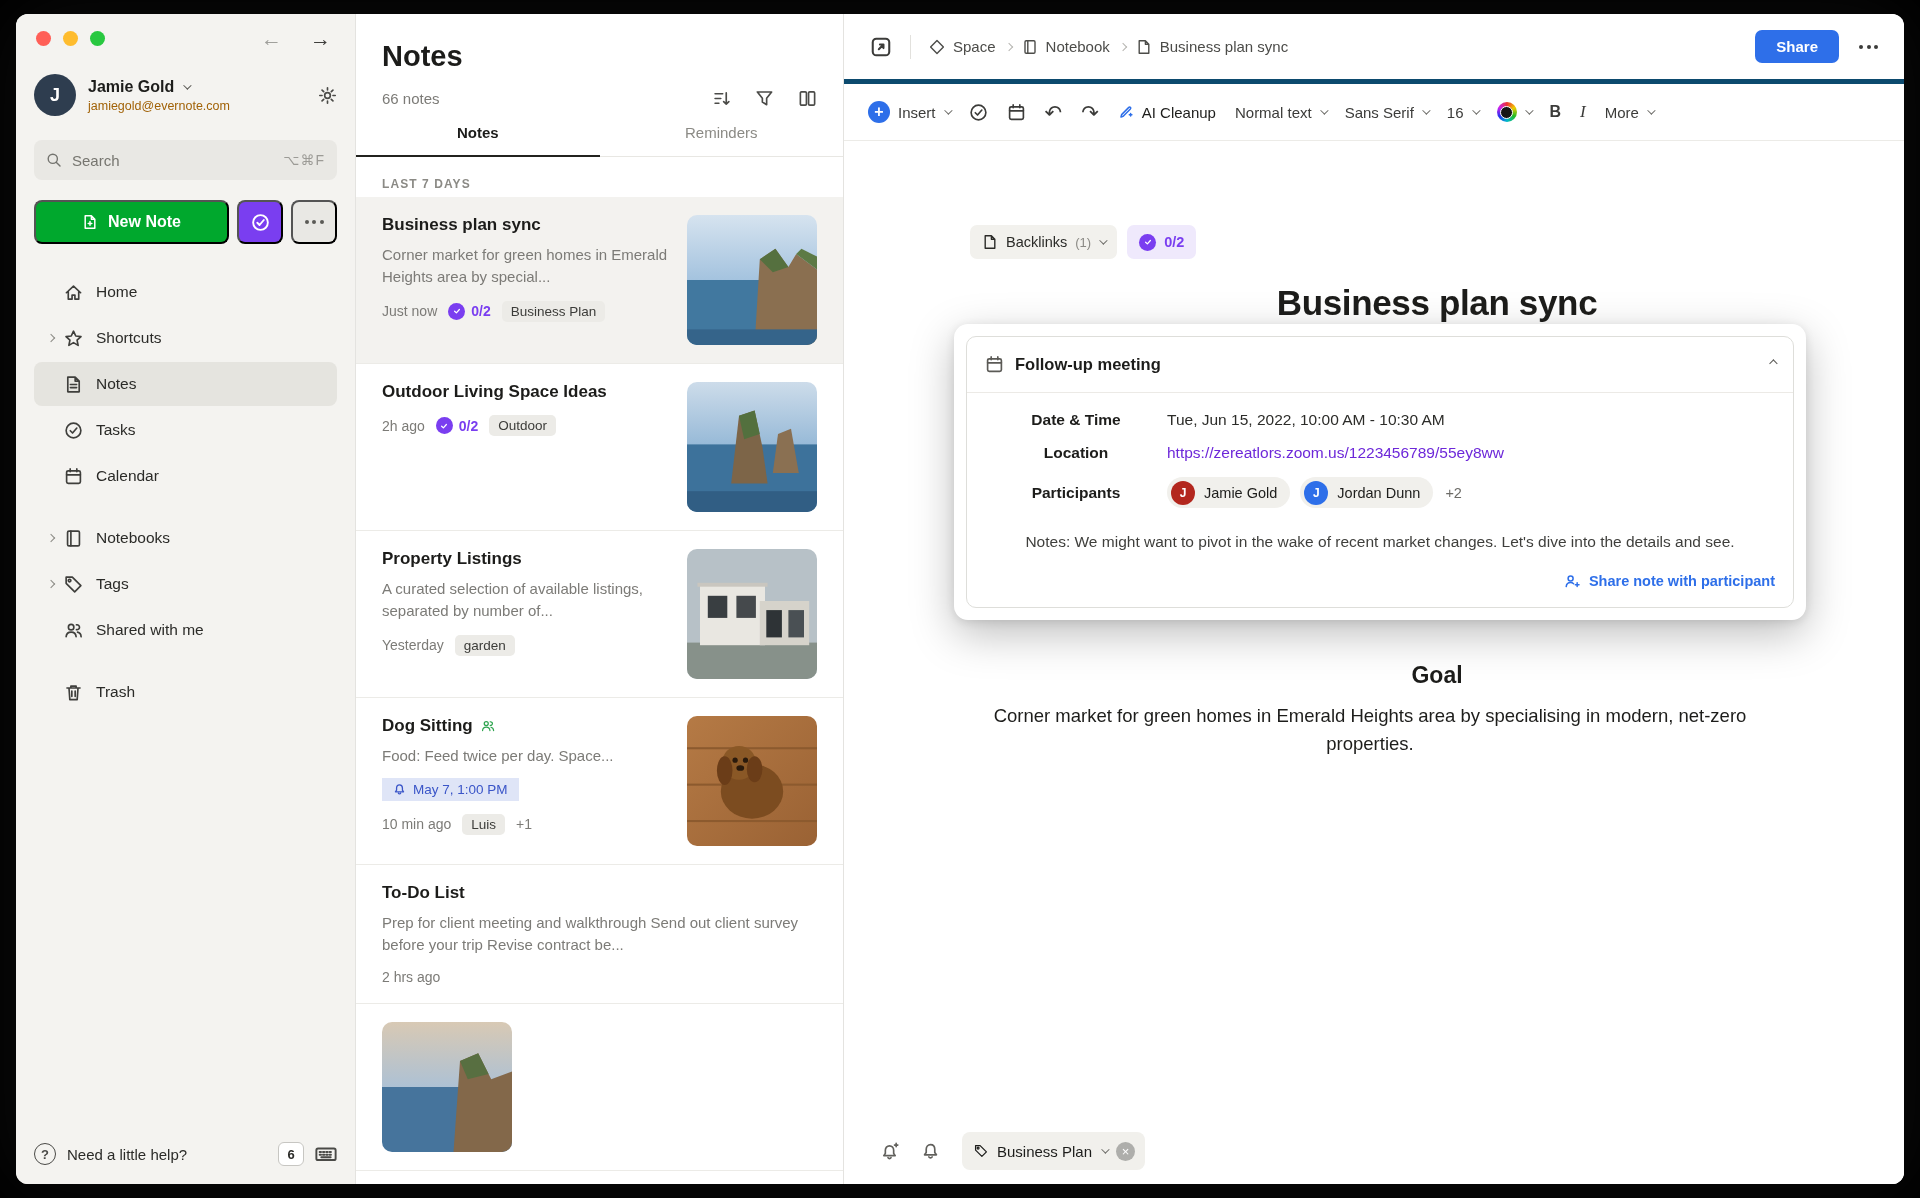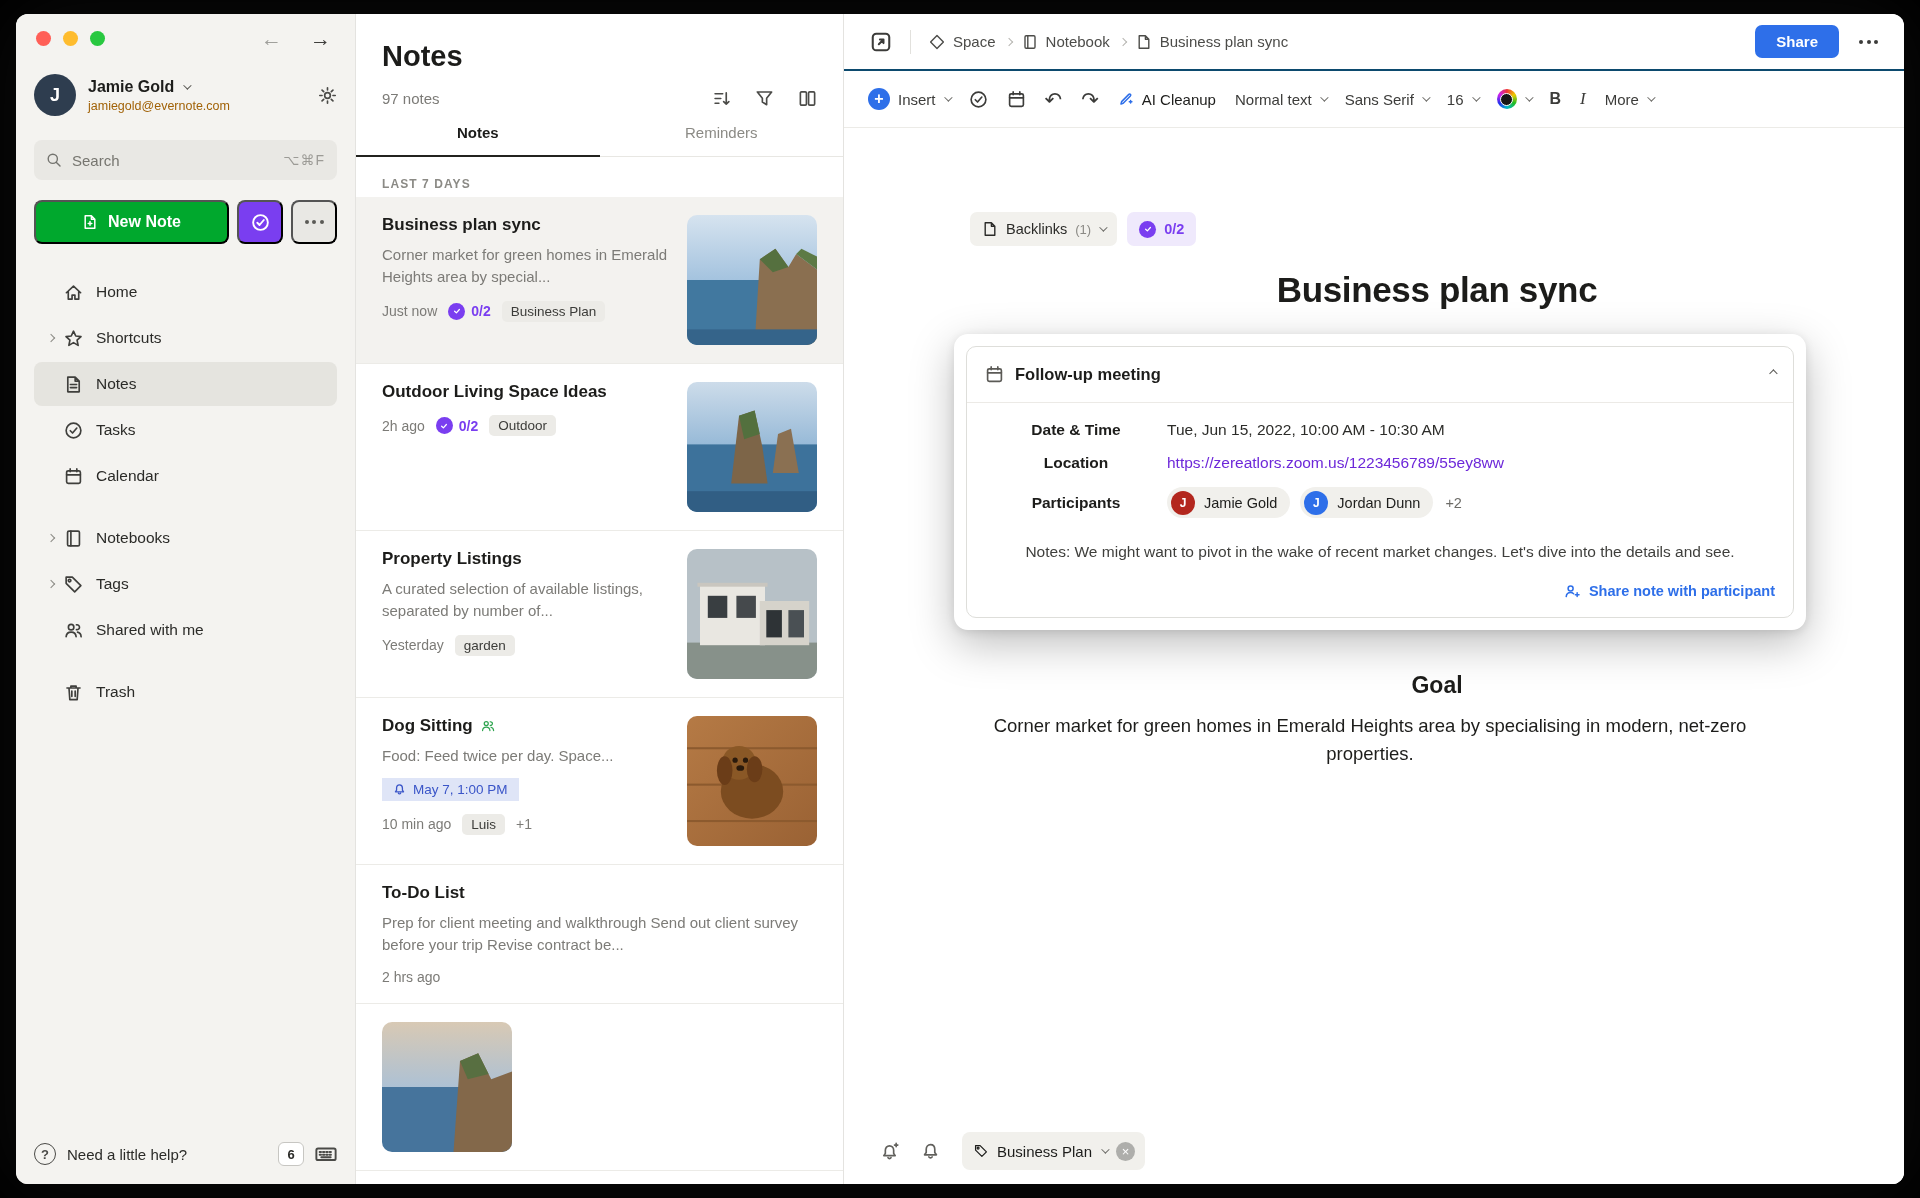--- a/index.html
+++ b/index.html
@@ -79,21 +79,21 @@
   .progress{display:flex;align-items:center;gap:6px;color:#7a3ef0;font-weight:700;}
   .pill{background:#ecebe7;border-radius:5px;padding:3px 9px;font-size:13.5px;color:#3c3c39;white-space:nowrap;}
   .remind-pill{margin-top:11px;display:inline-flex;align-items:center;gap:7px;background:#dfe5f7;color:#3a55c8;border-radius:0;padding:4px 11px;font-size:13.5px;font-weight:500;}
   .nc-thumb{width:130px;height:130px;border-radius:10px;overflow:hidden;flex:none;align-self:flex-start;}
   .nc-thumb svg{width:100%;height:100%;display:block;}
   .shared-ico{color:#2da44e;}
   .star-filled{fill:#f0b429;stroke:none;}
 
   
   .editor{flex:1;min-width:0;background:#fff;display:flex;flex-direction:column;position:relative;}
-  .ed-topbar{height:57px;border-bottom:2px solid #0c4a6e;display:flex;align-items:center;padding:0 26px;flex:none;}
+  .ed-topbar{height:70px;border-bottom:5px solid #0c4a6e;display:flex;align-items:center;padding:0 26px;flex:none;}
   .expand-btn{color:#3c3c3a;}
   .vdiv{width:1px;height:24px;background:#e2e1dd;margin:0 18px;}
   .crumbs{display:flex;align-items:center;gap:10px;color:#4c4c49;font-size:15px;}
   .crumb{display:flex;align-items:center;gap:8px;}
   .crumb-sep{color:#b6b5b1;}
   .share-btn{margin-left:auto;background:#2e6fe9;color:#fff;font-size:15px;font-weight:700;padding:8px 21px;border-radius:7px;border:none;}
   .top-more{margin-left:20px;color:#3c3c3a;}
   .ed-toolbar{height:57px;border-bottom:1px solid #ecebe7;display:flex;align-items:center;padding:0 24px;gap:19px;color:#3c3c3a;font-size:15px;flex:none;}
   .tgroup{display:flex;align-items:center;gap:8px;}
   .plus-circle{width:22px;height:22px;border-radius:50%;background:#2e6fe9;color:#fff;display:flex;align-items:center;justify-content:center;font-size:16px;font-weight:700;line-height:1;}
@@ -105,21 +105,21 @@
   .tb-bold{font-weight:800;font-size:16px;}
   .tb-italic{font-style:italic;font-family:"Liberation Serif",serif;font-size:17px;}
   .ed-body{flex:1;overflow:hidden;padding:84px 0 0 126px;position:relative;text-align:center;}
   .chips-row{display:flex;align-items:center;gap:10px;}
   .chip{display:flex;align-items:center;gap:8px;height:34px;border-radius:7px;padding:0 12px;font-size:14.5px;}
   .chip.backlinks{background:#f2f1ed;color:#2b2b28;}
   .chip.backlinks .cnt{color:#8b8a85;font-size:13px;}
   .chip.backlinks .chev{color:#6c6b67;}
   .chip.progresschip{background:#efe9fc;color:#7a3ef0;font-weight:700;}
   .note-title{margin-top:24px;font-size:35px;font-weight:700;color:#1c1c1a;letter-spacing:-.01em;}
-  .spotlight{margin-top:24px;margin-left:-16px;width:852px;background:#fff;border-radius:14px;padding:12px;box-shadow:0 14px 44px rgba(0,0,0,.26),0 2px 10px rgba(0,0,0,.10);}
+  .spotlight{margin-top:1px;margin-left:-16px;width:852px;background:#fff;border-radius:14px;padding:12px;box-shadow:0 14px 44px rgba(0,0,0,.26),0 2px 10px rgba(0,0,0,.10);}
   .meeting-card{border:1px solid #dededa;border-radius:10px;background:#fff;}
   .mc-header{height:56px;display:flex;align-items:center;gap:11px;padding:0 18px;border-bottom:1px solid #eceae6;color:#1d1d1b;}
   .mc-header .cal{color:#5b5a56;}
   .mc-title{font-size:16.5px;font-weight:700;}
   .mc-collapse{margin-left:auto;color:#5b5a56;}
   .mc-rows{padding:18px 18px 4px;}
   .mc-row{display:flex;align-items:center;margin-bottom:15px;}
   .mc-label{width:182px;flex:none;font-size:15.5px;font-weight:700;color:#1d1d1b;}
   .mc-value{font-size:15.5px;color:#2c2c29;}
   .mc-link{font-size:15.5px;color:#6d28d9;}
@@ -290,21 +290,21 @@
             <path d="M3.4 6.6H4.4 M5.8 6.6H6.8 M8.2 6.6H9.2 M10.6 6.6H11.6 M3.4 8.6H4.4 M5.8 8.6H6.8 M8.2 8.6H9.2 M10.6 8.6H11.6 M4.6 10.4H11.4"></path>
           </svg>
       </span>
     </div>
   </aside>
 
   <section class="notes-panel">
     <div class="np-header">
       <div class="np-title">Notes</div>
       <div class="np-meta">
-        <span class="np-count">97 notes</span>
+        <span class="np-count">66 notes</span>
         <span class="np-tools">
           <span>
               <svg class="svgicon" viewBox="0 0 16 16">
                 <path d="M2.6 4H9 M2.6 8H7.4 M2.6 12H5.8 M12 3.2V12.8 M12 12.8L9.8 10.6 M12 12.8L14.2 10.6"></path>
               </svg>
             </span>
           <span>
               <svg class="svgicon" viewBox="0 0 16 16">
                 <path d="M2 2.5H14L9.8 7.8V13.2L6.2 11V7.8Z"></path>
               </svg>

